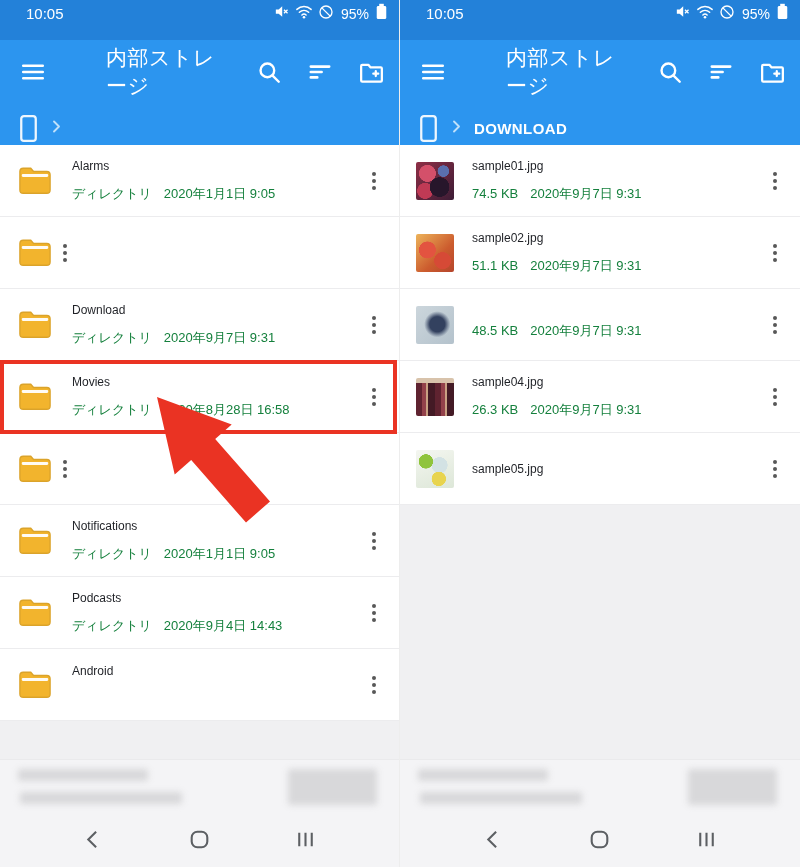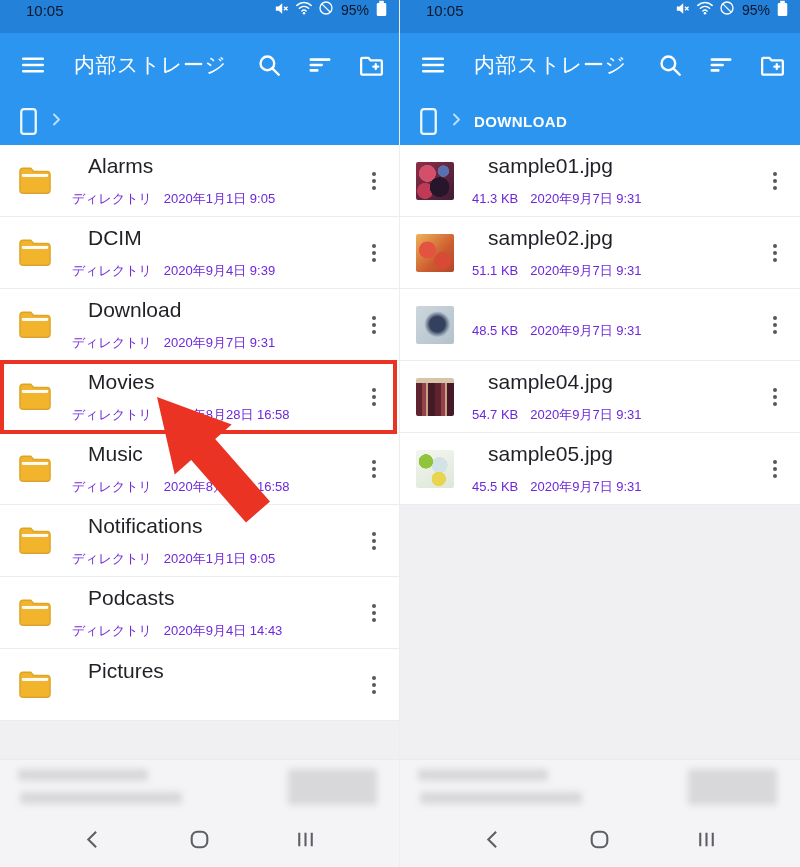--- a/index.html
+++ b/index.html
@@ -3,44 +3,44 @@
 <meta charset="utf-8">
 <style>
   * { box-sizing: border-box; margin: 0; padding: 0; }
   html,body { width:800px; height:867px; overflow:hidden; background:#fff;
     font-family:"Liberation Sans","DejaVu Sans",sans-serif; }
   .stage { width:800px; height:867px; display:flex; position:relative; }
   .screen { width:400px; height:867px; position:relative; overflow:hidden; background:#fff; }
   .screen.left { border-right:1px solid rgba(0,0,0,.07); }
 
   
-  .statusbar { height:33px; background:#2381d9; color:#0f172a; display:flex;
+  .statusbar { height:40px; background:#2381d9; color:#ffffff; display:flex;
     align-items:center; justify-content:space-between; padding:0 12px 13px 26px; }
   .statusbar .time { font-size:15px; }
   .sicons { display:flex; align-items:center; gap:5px; }
   .sicons .pct { font-size:14px; margin:0 2px; }
 
   
-  .appbar { height:64px; background:#2c95ef; display:flex; align-items:center; padding:0 14px 0 20px; }
+  .appbar { height:64px; background:#2c95ef; display:flex; align-items:center; padding:0 14px 0 20px;gap:32px; }
   .appbar .title { color:#fff; font-size:21px; margin-left:28px; letter-spacing:.5px; }
   .appbar .actions { margin-left:auto; display:flex; align-items:center; gap:25px; }
   .iconbtn { display:flex; align-items:center; justify-content:center; cursor:pointer; }
 
   
   .crumbbar { height:48px; background:#2c95ef; display:flex; align-items:center; padding:0 18px; gap:10px; }
   .crumb-label { color:#fff; font-weight:700; font-size:15px; letter-spacing:.4px; }
 
   
   .list { position:absolute; top:145px; left:0; right:0; bottom:0; background:#f0f0f2; }
   .row { height:72px; background:#fff; border-bottom:1px solid #ececee;
     display:flex; align-items:center; padding:0 14px 0 16px; }
   .row-icon { width:38px; display:flex; align-items:center; justify-content:center; flex:none; }
   .rtext { flex:1; margin-left:18px; min-width:0; }
-  .rname { font-size:21px; color:#1f2126;margin-left:16px; }
-  .rmeta { font-size:13px; color:#6d28d9; margin-top:12px; }
+  .rname { font-size:12px; color:#1f2126; }
+  .rmeta { font-size:13px; color:#15803d; margin-top:12px; }
   .rmeta .d2 { margin-left:12px; }
   .dots { width:22px; height:40px; display:flex; flex-direction:column; align-items:center;
     justify-content:center; gap:3px; cursor:pointer; flex:none; }
   .dots i { width:4px; height:4px; border-radius:50%; background:#585858; }
 
   .thumb { width:38px; height:38px; border-radius:2px; flex:none; }
   .t1 { background:
     radial-gradient(circle at 30% 30%, #d4506a 0 22%, transparent 23%),
     radial-gradient(circle at 72% 24%, #5a6fae 0 14%, transparent 15%),
     radial-gradient(circle at 62% 66%, #27162b 0 28%, transparent 29%),
@@ -171,24 +171,20 @@
             <i></i>
           </div>
       </div>
       <div class="row">
         <span class="row-icon">
             <svg class="fsvg" viewBox="0 0 36 30">
               <path d="M2 5.5q0-3.5 3.5-3.5h8l3 3.5h14q3.5 0 3.5 3.5v16q0 3.5-3.5 3.5h-25Q2 28.5 2 25Z" fill="#f2b42d" stroke="#dba32a" stroke-width="1.4"></path>
               <rect x="4" y="8" width="28" height="3.2" rx="1.2" fill="#fff" opacity=".95"></rect>
             </svg>
           </span>
-        <div class="rtext">
-            <div class="rname">DCIM</div>
-          <div class="rmeta"><span>ディレクトリ</span><span class="d2">2020年9月4日 9:39</span></div>
-          </div>
         <div class="dots">
             <i></i>
             <i></i>
             <i></i>
           </div>
       </div>
       <div class="row">
         <span class="row-icon">
             <svg class="fsvg" viewBox="0 0 36 30">
               <path d="M2 5.5q0-3.5 3.5-3.5h8l3 3.5h14q3.5 0 3.5 3.5v16q0 3.5-3.5 3.5h-25Q2 28.5 2 25Z" fill="#f2b42d" stroke="#dba32a" stroke-width="1.4"></path>
@@ -222,24 +218,20 @@
             <i></i>
           </div>
       </div>
       <div class="row">
         <span class="row-icon">
             <svg class="fsvg" viewBox="0 0 36 30">
               <path d="M2 5.5q0-3.5 3.5-3.5h8l3 3.5h14q3.5 0 3.5 3.5v16q0 3.5-3.5 3.5h-25Q2 28.5 2 25Z" fill="#f2b42d" stroke="#dba32a" stroke-width="1.4"></path>
               <rect x="4" y="8" width="28" height="3.2" rx="1.2" fill="#fff" opacity=".95"></rect>
             </svg>
           </span>
-        <div class="rtext">
-            <div class="rname">Music</div>
-          <div class="rmeta"><span>ディレクトリ</span><span class="d2">2020年8月28日 16:58</span></div>
-          </div>
         <div class="dots">
             <i></i>
             <i></i>
             <i></i>
           </div>
       </div>
       <div class="row">
         <span class="row-icon">
             <svg class="fsvg" viewBox="0 0 36 30">
               <path d="M2 5.5q0-3.5 3.5-3.5h8l3 3.5h14q3.5 0 3.5 3.5v16q0 3.5-3.5 3.5h-25Q2 28.5 2 25Z" fill="#f2b42d" stroke="#dba32a" stroke-width="1.4"></path>
@@ -274,21 +266,21 @@
           </div>
       </div>
       <div class="row">
         <span class="row-icon">
             <svg class="fsvg" viewBox="0 0 36 30">
               <path d="M2 5.5q0-3.5 3.5-3.5h8l3 3.5h14q3.5 0 3.5 3.5v16q0 3.5-3.5 3.5h-25Q2 28.5 2 25Z" fill="#f2b42d" stroke="#dba32a" stroke-width="1.4"></path>
               <rect x="4" y="8" width="28" height="3.2" rx="1.2" fill="#fff" opacity=".95"></rect>
             </svg>
           </span>
         <div class="rtext">
-            <div class="rname">Pictures</div>
+            <div class="rname">Android</div>
           <div class="rmeta"><span></span><span class="d2"></span></div>
           </div>
         <div class="dots">
             <i></i>
             <i></i>
             <i></i>
           </div>
       </div>
     </div>
 
@@ -385,21 +377,21 @@
             <path d="M8 4l8 8-8 8"></path>
           </svg></span>
       <span class="crumb-label">DOWNLOAD</span>
     </div>
 
     <div class="list">
       <div class="row">
         <span class="thumb t1"></span>
         <div class="rtext">
             <div class="rname">sample01.jpg</div>
-          <div class="rmeta"><span>41.3 KB</span><span class="d2">2020年9月7日 9:31</span></div>
+          <div class="rmeta"><span>74.5 KB</span><span class="d2">2020年9月7日 9:31</span></div>
           </div>
         <div class="dots">
             <i></i>
             <i></i>
             <i></i>
           </div>
       </div>
       <div class="row">
         <span class="thumb t2"></span>
         <div class="rtext">
@@ -420,33 +412,32 @@
         <div class="dots">
             <i></i>
             <i></i>
             <i></i>
           </div>
       </div>
       <div class="row">
         <span class="thumb t4"></span>
         <div class="rtext">
             <div class="rname">sample04.jpg</div>
-          <div class="rmeta"><span>54.7 KB</span><span class="d2">2020年9月7日 9:31</span></div>
+          <div class="rmeta"><span>26.3 KB</span><span class="d2">2020年9月7日 9:31</span></div>
           </div>
         <div class="dots">
             <i></i>
             <i></i>
             <i></i>
           </div>
       </div>
       <div class="row">
         <span class="thumb t5"></span>
         <div class="rtext">
             <div class="rname">sample05.jpg</div>
-          <div class="rmeta"><span>45.5 KB</span><span class="d2">2020年9月7日 9:31</span></div>
           </div>
         <div class="dots">
             <i></i>
             <i></i>
             <i></i>
           </div>
       </div>
     </div>
 
     <div class="bottom">

